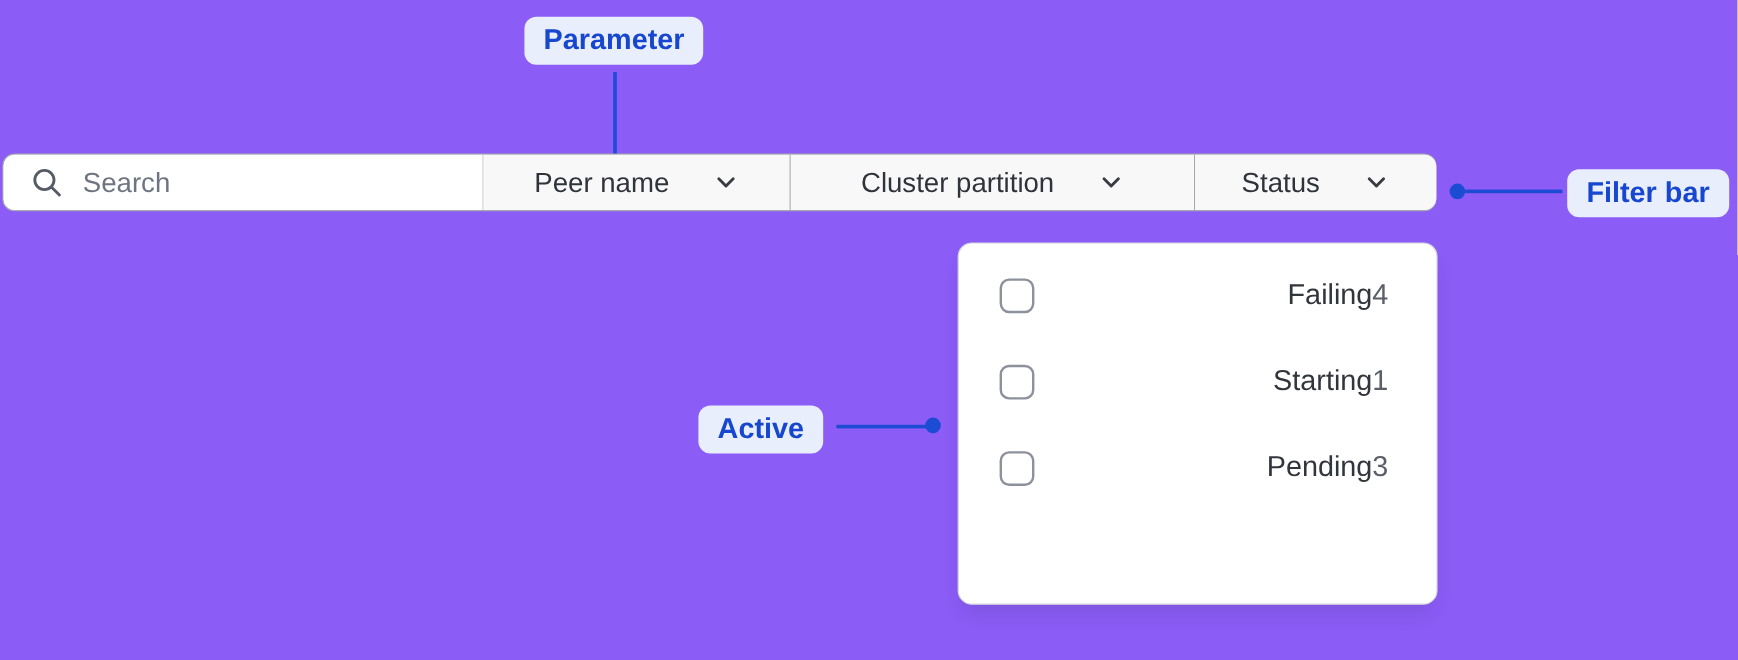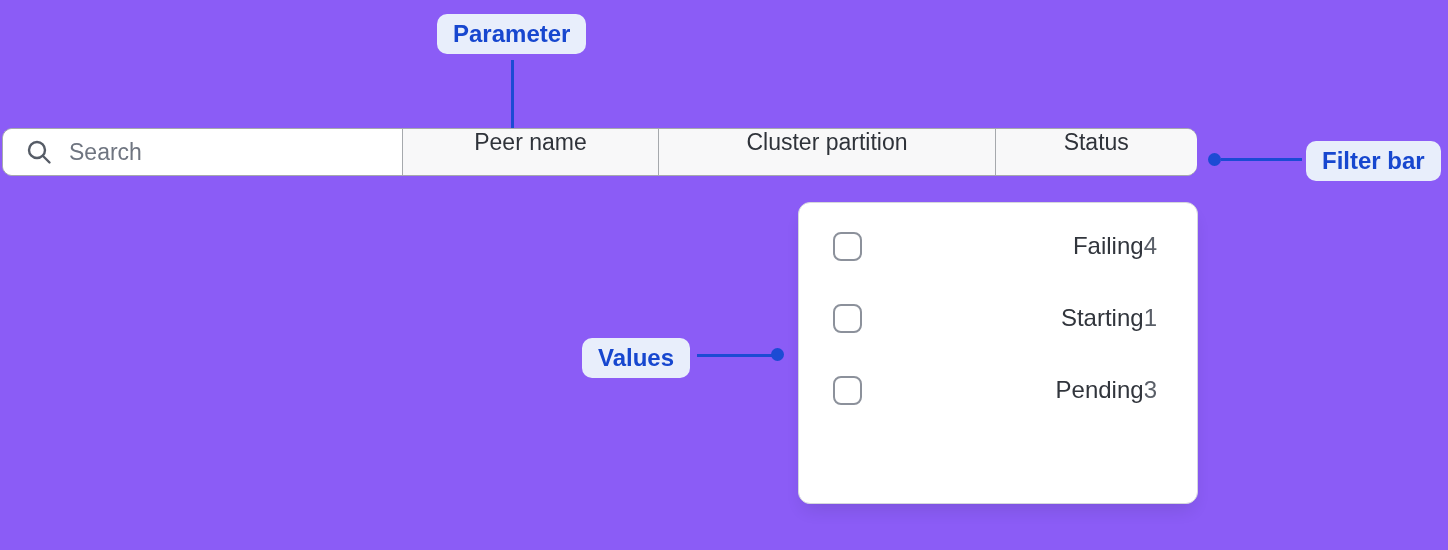--- a/index.html
+++ b/index.html
@@ -64,28 +64,27 @@
     font-family: "Liberation Sans", sans-serif;
     font-size: 23px;
     color: #2f333a;
     min-width: 0;
   }
   .search-input::placeholder { color: #6f7580; opacity: 1; }
 
   .dd-section {
     display: flex;
     align-items: center;
-    justify-content: space-between;
+    justify-content: center;
     gap: 36px;
     background: #f8f8f9;
     border: none;
     border-right: 1.5px solid #a6a9ad;
     cursor: pointer;
     font-family: "Liberation Sans", sans-serif;
-    flex-direction: column;
   }
   .dd-section:last-child { border-right: none; border-radius: 0 10px 10px 0; }
   .dd-label { font-size: 23px; color: #2f333a; }
   #dd-peer    { flex: 0 0 256px; }
   #dd-cluster { flex: 0 0 337px; }
   #dd-status  { flex: 0 0 200.5px; }
 
   
   .dropdown-panel {
     position: absolute;
@@ -133,21 +132,21 @@
 <div class="canvas">
 
   <div class="anno-badge" id="parameter-badge">Parameter</div>
   <div class="anno-line" id="parameter-line"></div>
   <div class="anno-dot" id="parameter-dot"></div>
 
   <div class="anno-badge" id="filterbar-badge">Filter bar</div>
   <div class="anno-line" id="filterbar-line"></div>
   <div class="anno-dot" id="filterbar-dot"></div>
 
-  <div class="anno-badge" id="values-badge">Values</div>
+  <div class="anno-badge" id="values-badge">Active</div>
   <div class="anno-line" id="values-line"></div>
   <div class="anno-dot" id="values-dot"></div>
 
   <div class="filter-bar">
 
     <div class="search-section">
       <svg width="30" height="30" viewBox="0 0 30 30">
         <circle cx="13" cy="13" r="8" fill="none" stroke="#565c66" stroke-width="2.4"></circle>
         <line x1="19" y1="19" x2="25.5" y2="25.5" stroke="#565c66" stroke-width="2.4" stroke-linecap="round"></line>
       </svg>

